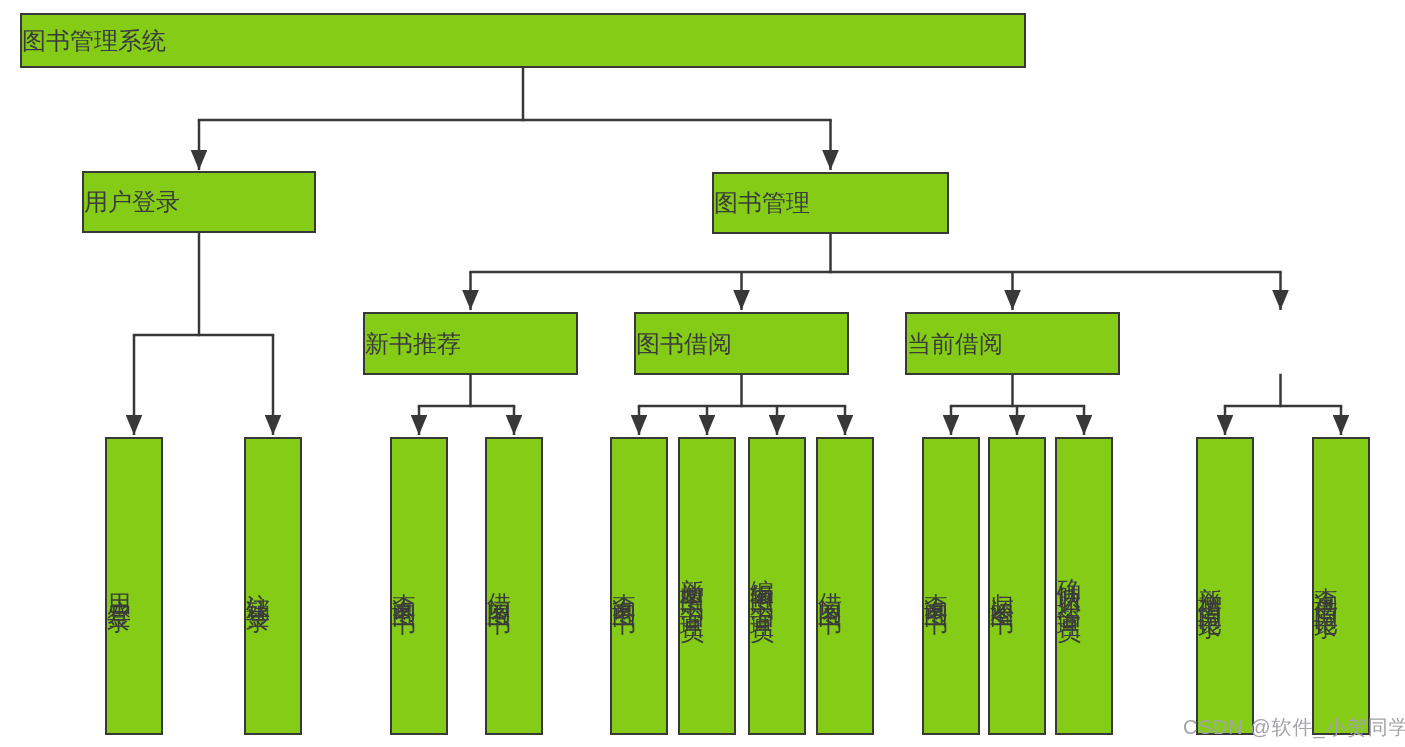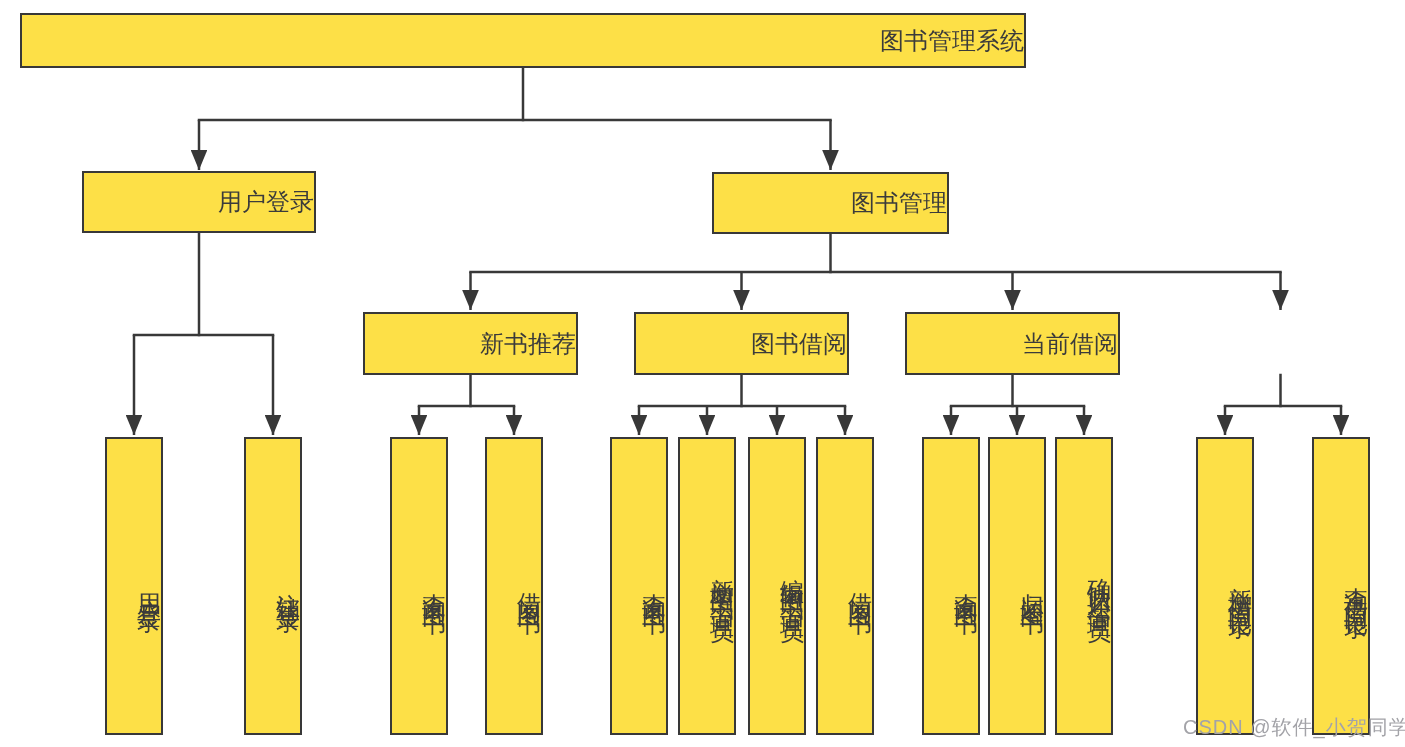--- a/index.html
+++ b/index.html
@@ -14,22 +14,22 @@
     background:var(--background);
     font-family:"Liberation Sans",sans-serif;
     color:var(--text);
   }
   svg.connectors{position:absolute;left:0;top:0;width:1405px;height:747px;}
   .skel path,.arrows path{fill:none;stroke:var(--line);stroke-width:2.5;}
   .skel path{stroke-linecap:square;}
   marker path{fill:var(--line);stroke:none;}
   .node{
     position:absolute;box-sizing:border-box;
-    border:2.5px solid var(--line);background:#fde047;
-    display:flex;align-items:center;justify-content:flex-end;
+    border:2.5px solid var(--line);background:#84cc16;
+    display:flex;align-items:center;justify-content:flex-start;
     font-size:24px;line-height:1;
   }
   .lbl{white-space:nowrap;}
   .node.leaf .lbl{
     writing-mode:vertical-rl;text-orientation:mixed;
     letter-spacing:6px;font-size:24px;
   }
   .watermark{
     position:absolute;left:1183px;top:714px;
     font-size:20px;letter-spacing:1px;color:var(--watermark);

